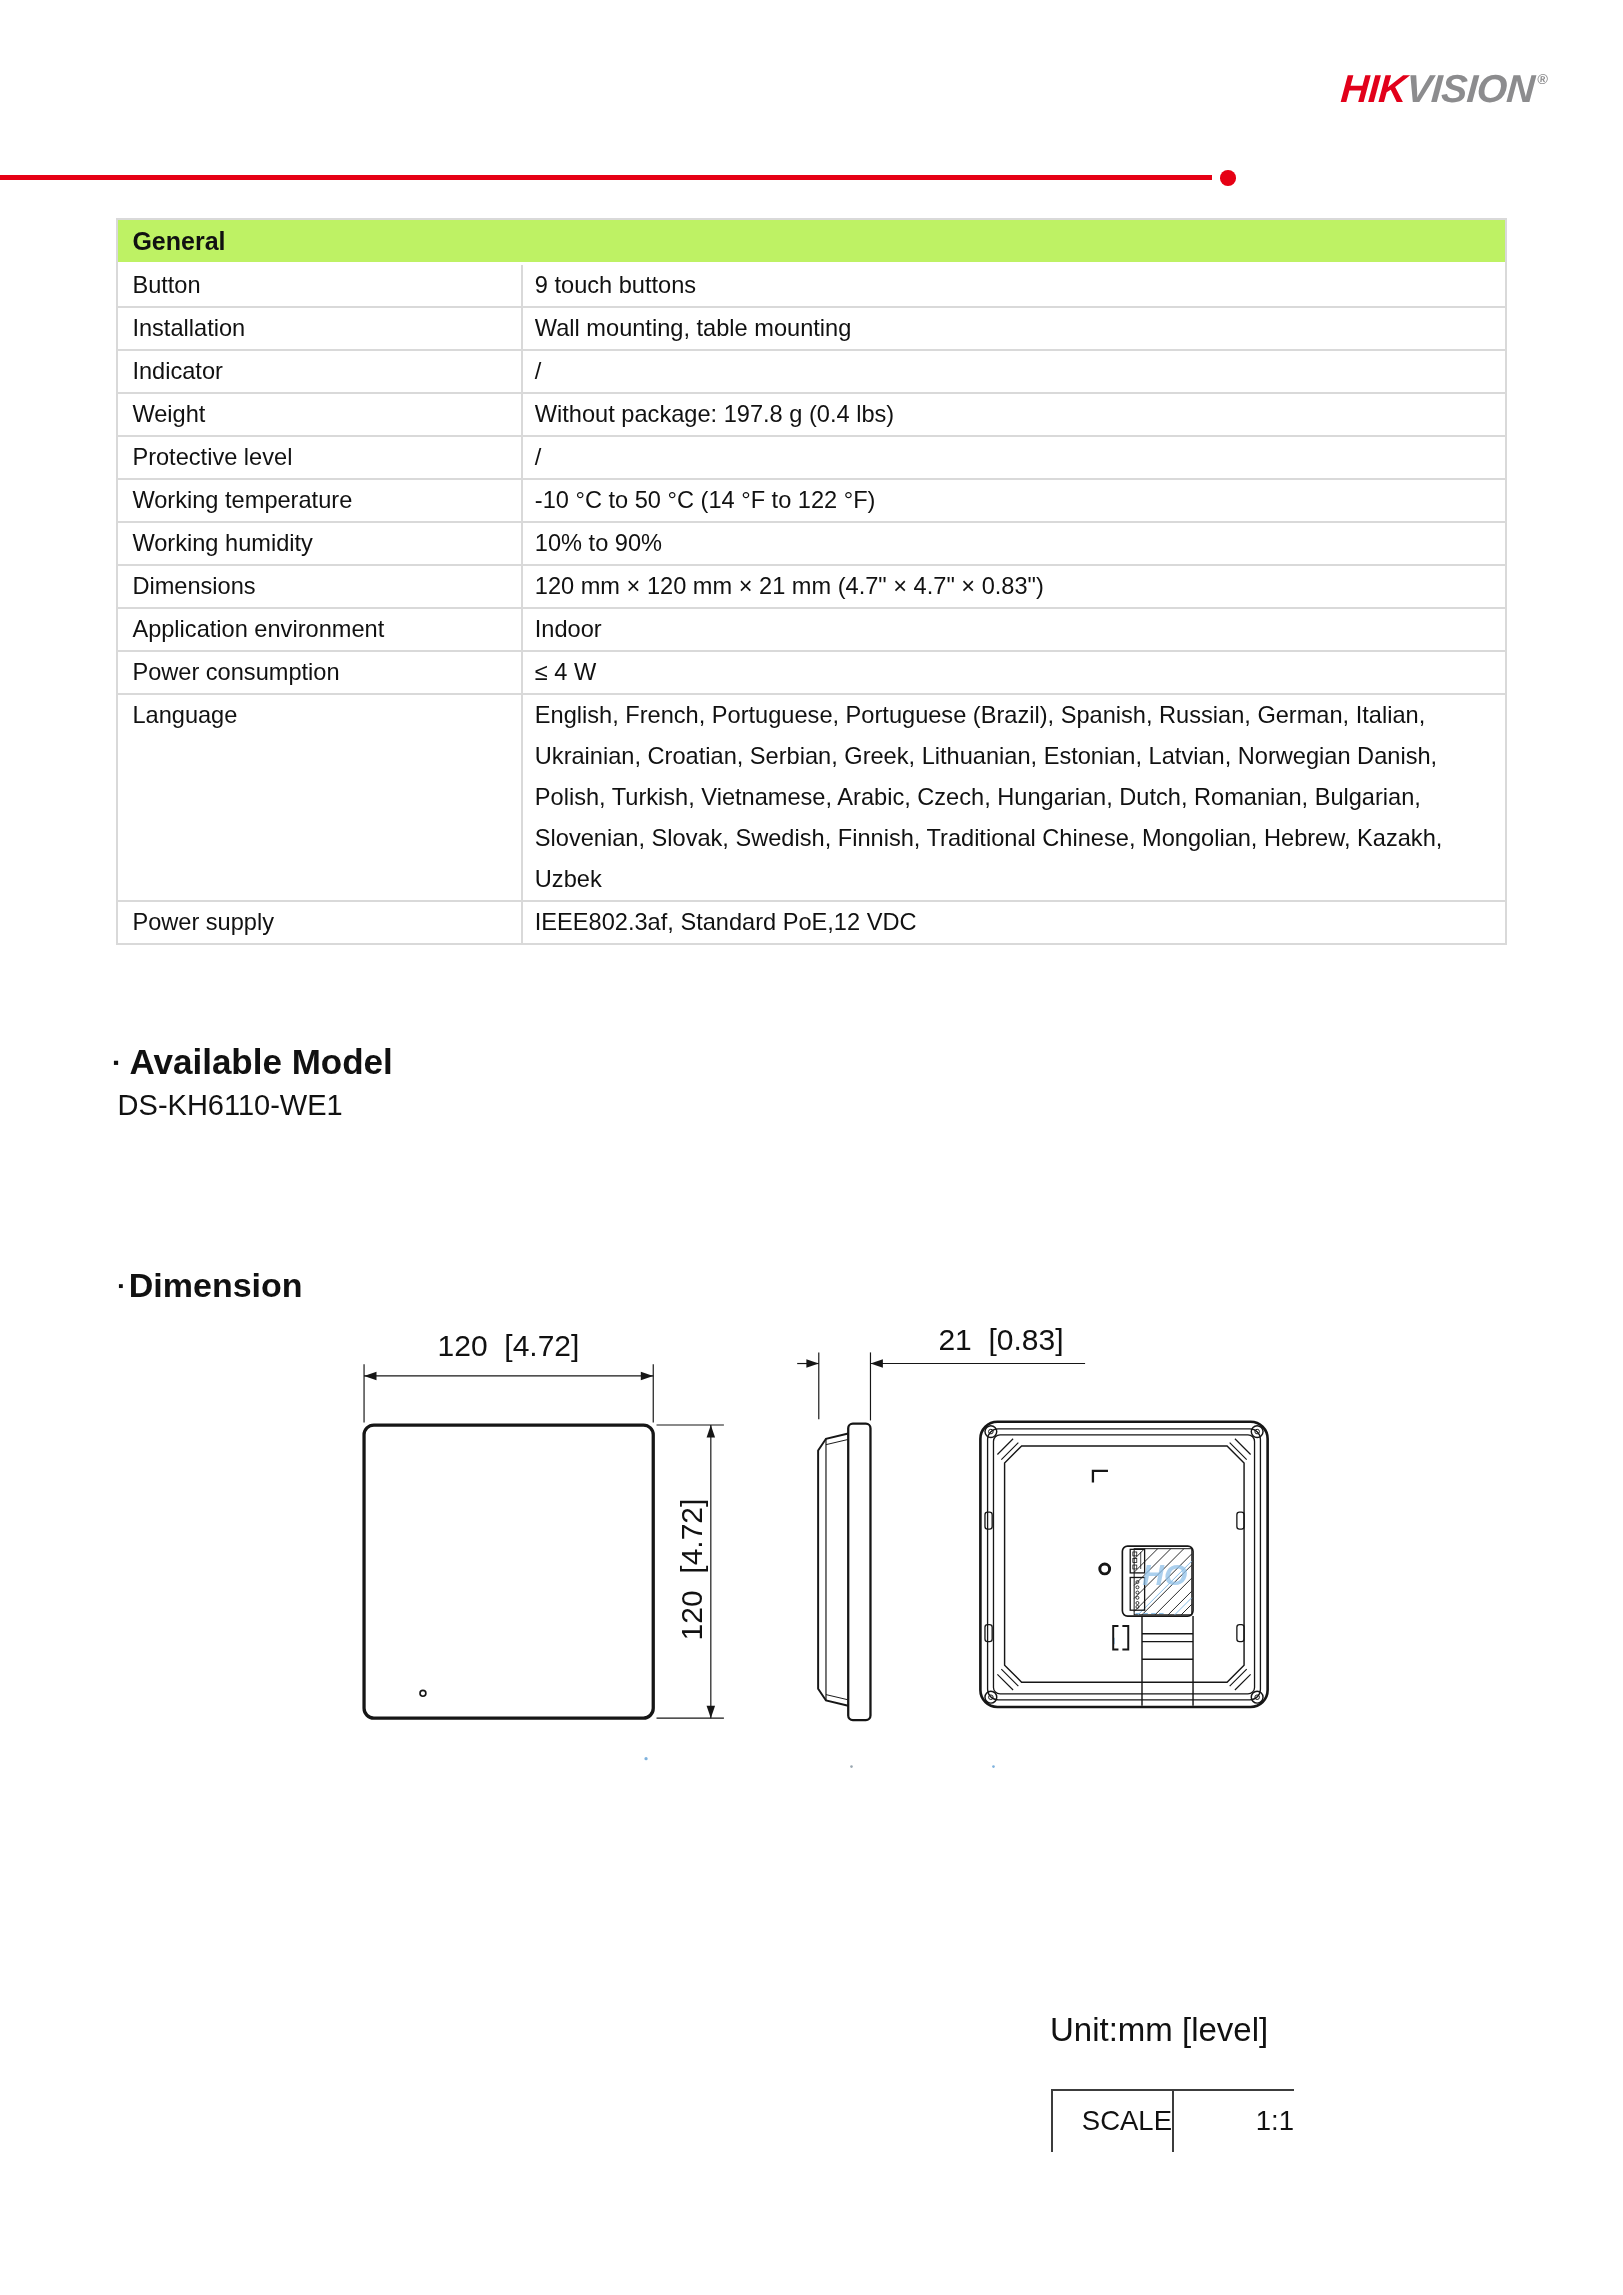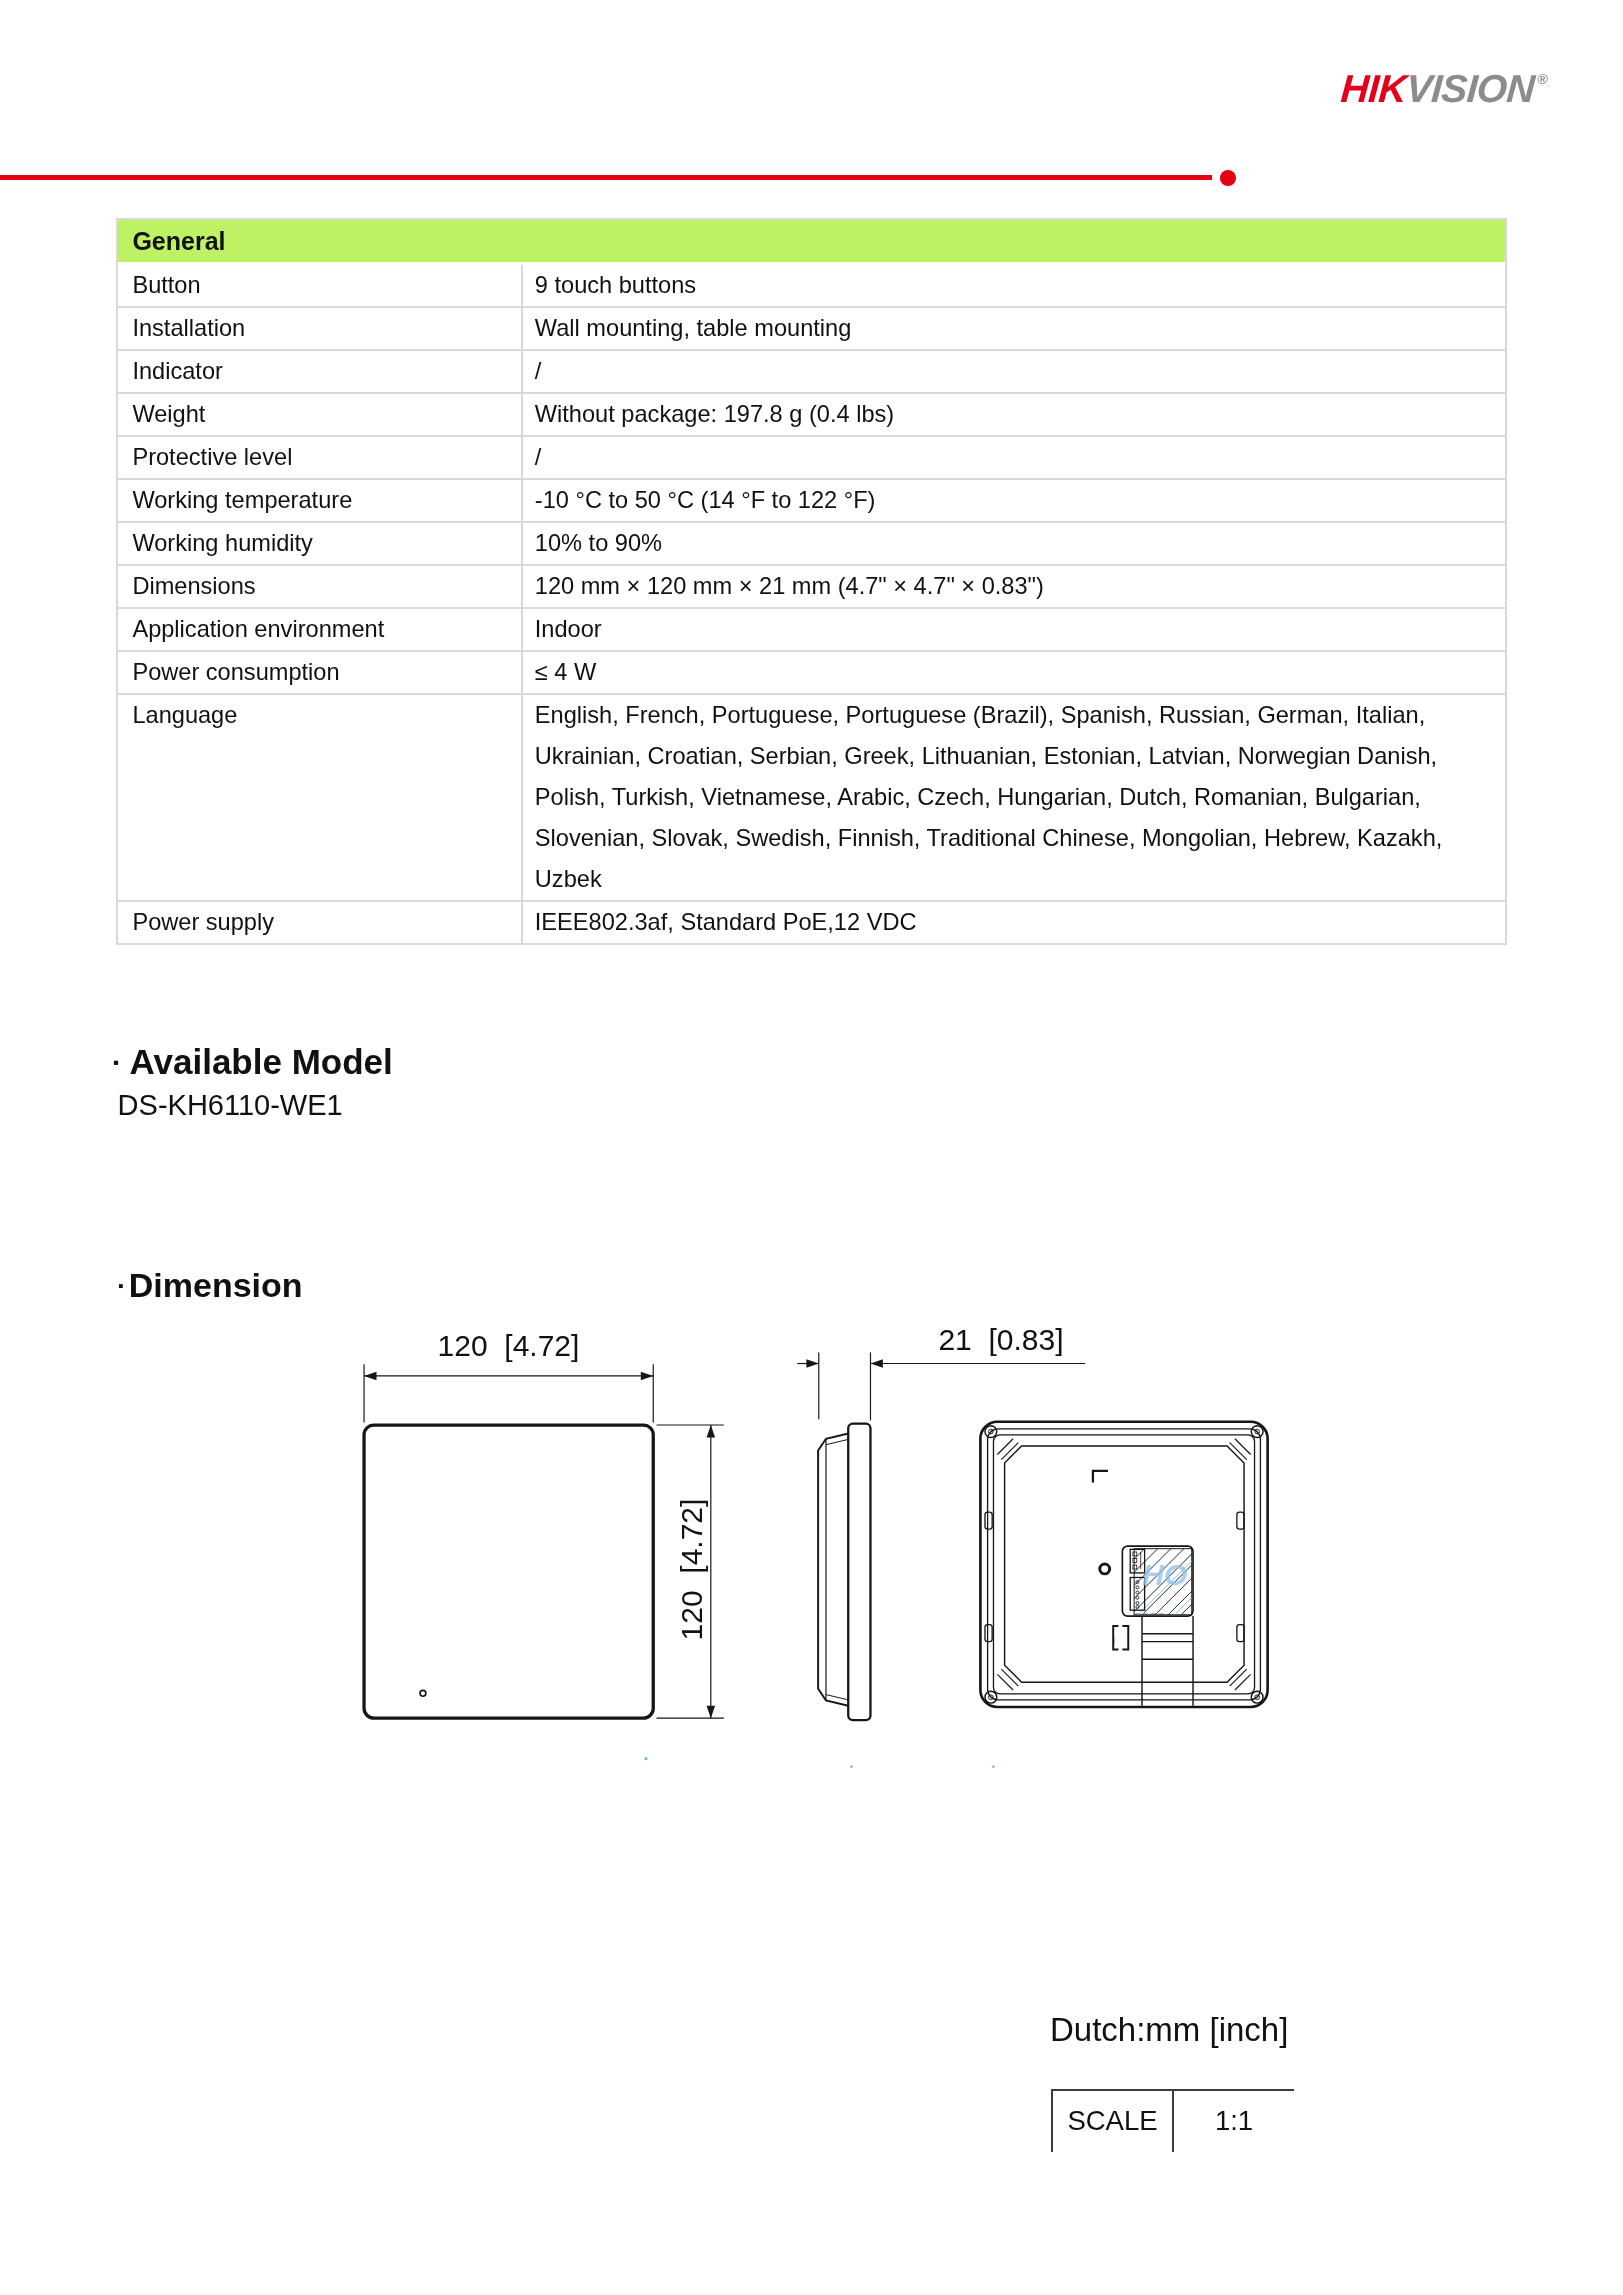--- a/index.html
+++ b/index.html
@@ -61,21 +61,21 @@
   .dim-w{left:364px;top:1329px;width:289px;}
   .dim-h{left:546px;top:1554px;width:288px;height:31px;transform:rotate(-90deg);}
   .dim-d{left:870px;top:1323px;width:262px;}
   
   .unit-label{position:absolute;left:1050px;top:2011px;font-size:33px;line-height:37px;}
   .scale-table{
     position:absolute;left:1051px;top:2089px;width:243px;height:63px;
     border-top:2px solid #3c3c3c;display:flex;box-sizing:border-box;
   }
   .scale-cell{
-    font-size:27.5px;line-height:59px;text-align:center;box-sizing:border-box;
+    font-size:27.5px;line-height:59px;text-align:right;box-sizing:border-box;
   }
   .scale-name{width:123px;border-left:2px solid #3c3c3c;border-right:2px solid #3c3c3c;}
   .scale-val{flex:1;}
   .drawing-svg{position:absolute;left:288px;top:1321px;}
 </style>
 </head>
 <body>
 
 <div class="page">
 
@@ -307,20 +307,20 @@
 
     <circle cx="547" cy="669" r="2.5" fill="#7fb2dd"></circle>
     <circle cx="861" cy="681" r="2" fill="#9aa7b0"></circle>
     <circle cx="1078" cy="681" r="2" fill="#7fb2dd"></circle>
   </svg>
 
   <div class="dim-label dim-w">120  [4.72]</div>
   <div class="dim-label dim-h">120  [4.72]</div>
   <div class="dim-label dim-d">21  [0.83]</div>
 
-  <div class="unit-label">Dutch:mm [inch]</div>
+  <div class="unit-label">Unit:mm [level]</div>
   <div class="scale-table">
     <div class="scale-cell scale-name">SCALE</div>
     <div class="scale-cell scale-val">1:1</div>
   </div>
 
 </div>
 
 
 </body></html>

